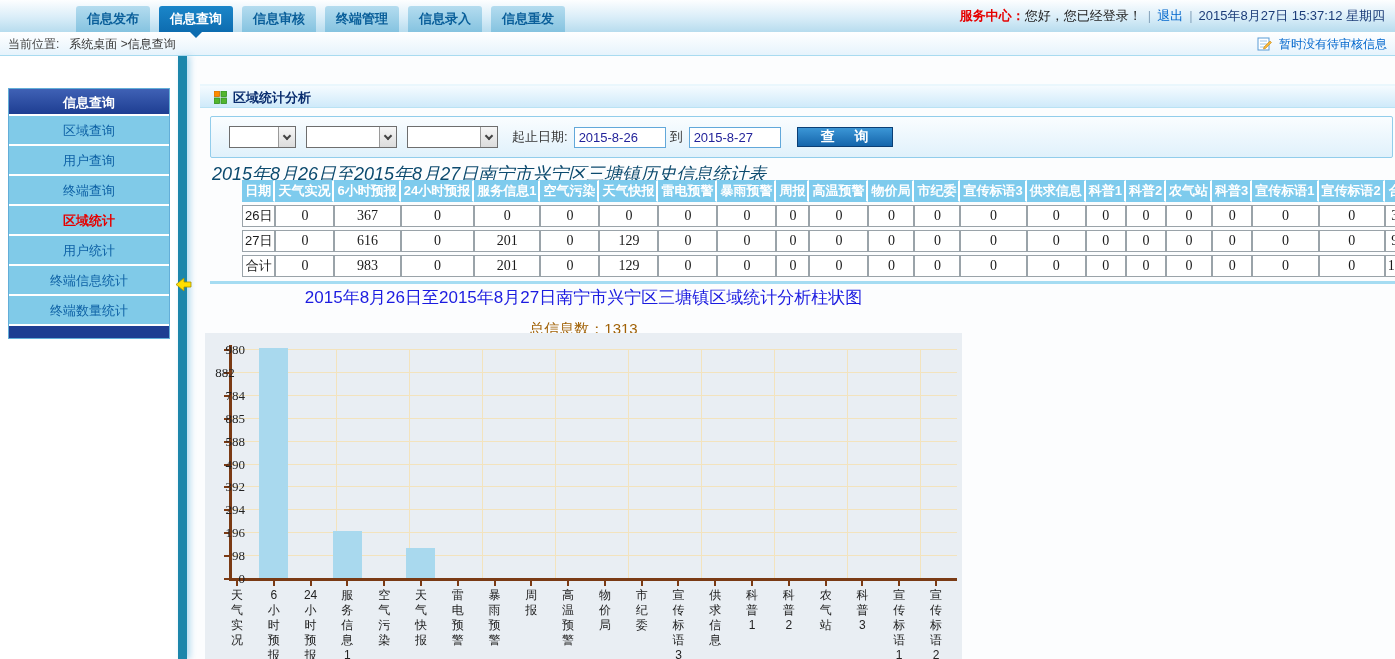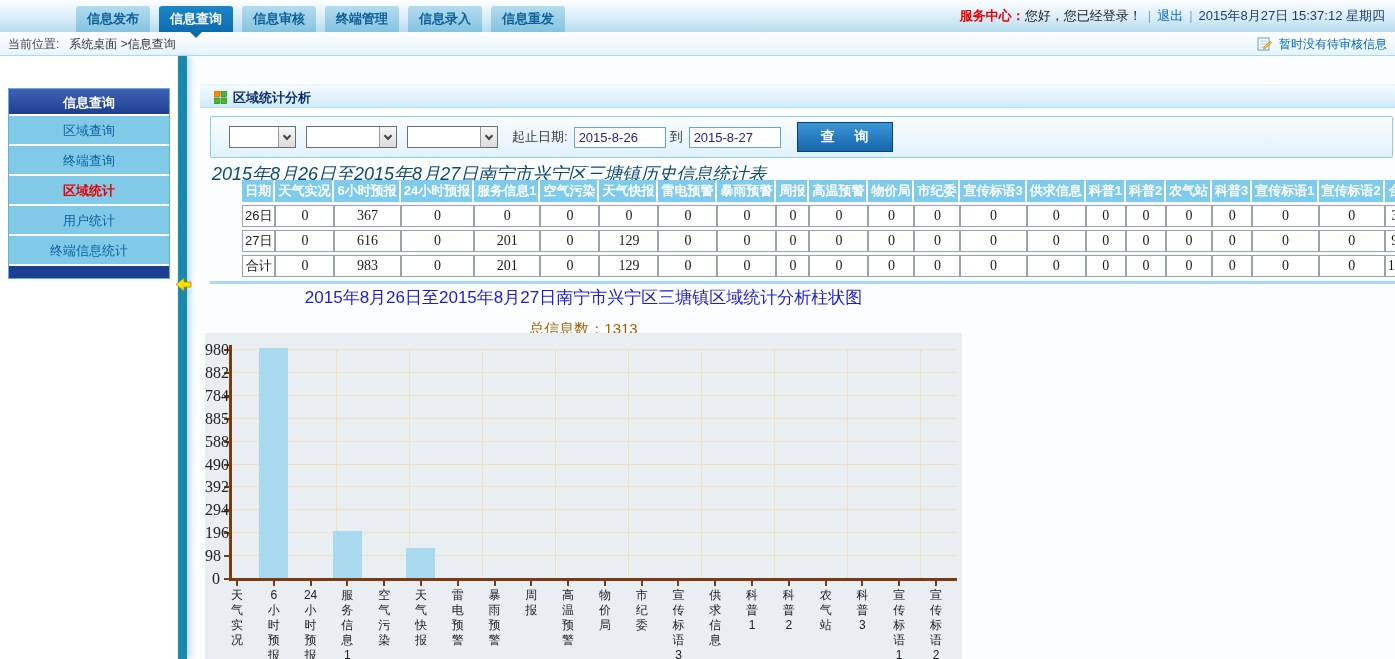--- a/index.html
+++ b/index.html
@@ -61,21 +61,21 @@
     border:1px solid #6e6e6e;margin-right:10px;cursor:pointer;}
   .sel .sel-val{padding:0 4px;line-height:20px;font-size:12px;color:#111;white-space:nowrap;overflow:hidden;margin-top:44px;}
   .sel .sel-btn{width:17px;background:linear-gradient(#f6f6f6,#dcdcdc);border-left:1px solid #9a9a9a;
     display:flex;align-items:center;justify-content:center;}
   .chev{width:6px;height:6px;border-right:2px solid #444;border-bottom:2px solid #444;
     transform:rotate(45deg);margin-top:-3px;}
   .sel-city .sel-val{width:48px;} .sel-district .sel-val{width:72px;} .sel-town .sel-val{width:72px;}
   .f-label{color:#333;margin:0 6px 0 4px;}
   .date-input{width:92px;height:21px;border:1px solid #62a8da;background:#fff;color:#22229a;
     font-size:13px;padding:0 4px;font-family:"Liberation Sans",sans-serif;}
-  .btn-query{margin-left:16px;width:96px;height:30px;border:1px solid #0b3f75;color:#fff;
+  .btn-query{margin-left:16px;width:96px;height:20px;border:1px solid #0b3f75;color:#fff;
     background:linear-gradient(#3b96d6,#1565ab);font-weight:bold;font-size:14px;cursor:pointer;
     letter-spacing:8px;text-indent:8px;font-family:"Liberation Sans",sans-serif;}
   
   .table-title{position:absolute;left:212px;top:162px;color:#0c4a6e;font-size:18px;font-style:italic;}
   .stat-table{position:absolute;left:210px;top:177px;border-collapse:separate;border-spacing:0 3px;
     background:transparent;table-layout:fixed;padding-left:32px;}
   .stat-table th{background:#7ecbed;color:#fff;font-weight:bold;font-size:13px;height:22px;
     border:1px solid #7ecbed;border-right:2px solid #fff;padding:0 2px;white-space:nowrap;overflow:hidden;}
   .stat-table th:last-child{border-right:1px solid #7ecbed;}
   .stat-table td{background:#fff;border:1px solid #9aa3a9;height:22px;text-align:center;
@@ -85,22 +85,22 @@
   
   .chart-title{position:absolute;left:205px;top:286px;width:757px;text-align:center;
     color:#1b1be0;font-size:17px;}
   .chart-subtitle{position:absolute;left:205px;top:320px;width:757px;text-align:center;
     color:#a16207;font-size:15px;}
   .chart-canvas{position:absolute;left:205px;top:333px;width:757px;height:326px;background:#e9eef3;
     overflow:visible;}
   .gl{position:absolute;background:#f3e3bd;}
   .axis{position:absolute;background:#7a3a14;}
   .bar{position:absolute;background:#a9d9ee;}
-  .ylab{position:absolute;left:0;width:15px;text-align:right;color:#222;
-    font-family:"Liberation Serif",serif;font-size:16px;line-height:12px;}
+  .ylab{position:absolute;left:0;width:40px;text-align:right;color:#222;
+    font-family:"Liberation Serif",serif;font-size:13px;line-height:12px;}
   .xlab{position:absolute;width:16px;text-align:center;color:#222;font-size:12px;line-height:15px;
     word-break:break-all;white-space:normal;}
   .tick{position:absolute;background:#7a3a14;}
 </style>
 </head>
 <body>
 
 <div class="topbar">
   <div class="tabs">
       <div class="tab">信息发布</div>
@@ -132,24 +132,26 @@
     <span>暂时没有待审核信息</span>
   </div>
 </div>
 
 <div class="main-bg"></div>
 
 <div class="sidebar">
   <div class="sidebar-title">信息查询</div>
   <div id="side-items">
       <div class="side-item">区域查询</div>
+      <div class="side-item">用户查询</div>
       <div class="side-item">终端查询</div>
       <div class="side-item active">区域统计</div>
       <div class="side-item">用户统计</div>
       <div class="side-item">终端信息统计</div>
+      <div class="side-item">终端数量统计</div>
     </div>
   <div class="side-foot"></div>
 </div>
 
 <div class="divider"></div>
 <div class="collapse-arrow">
   <svg width="16" height="13" viewBox="0 0 16 13">
       <polygon points="0,6.5 8,0 8,4 15,4 15,9 8,9 8,13" fill="#ffdf00" stroke="#a79200" stroke-width="0.8"></polygon>
     </svg>
 </div>

